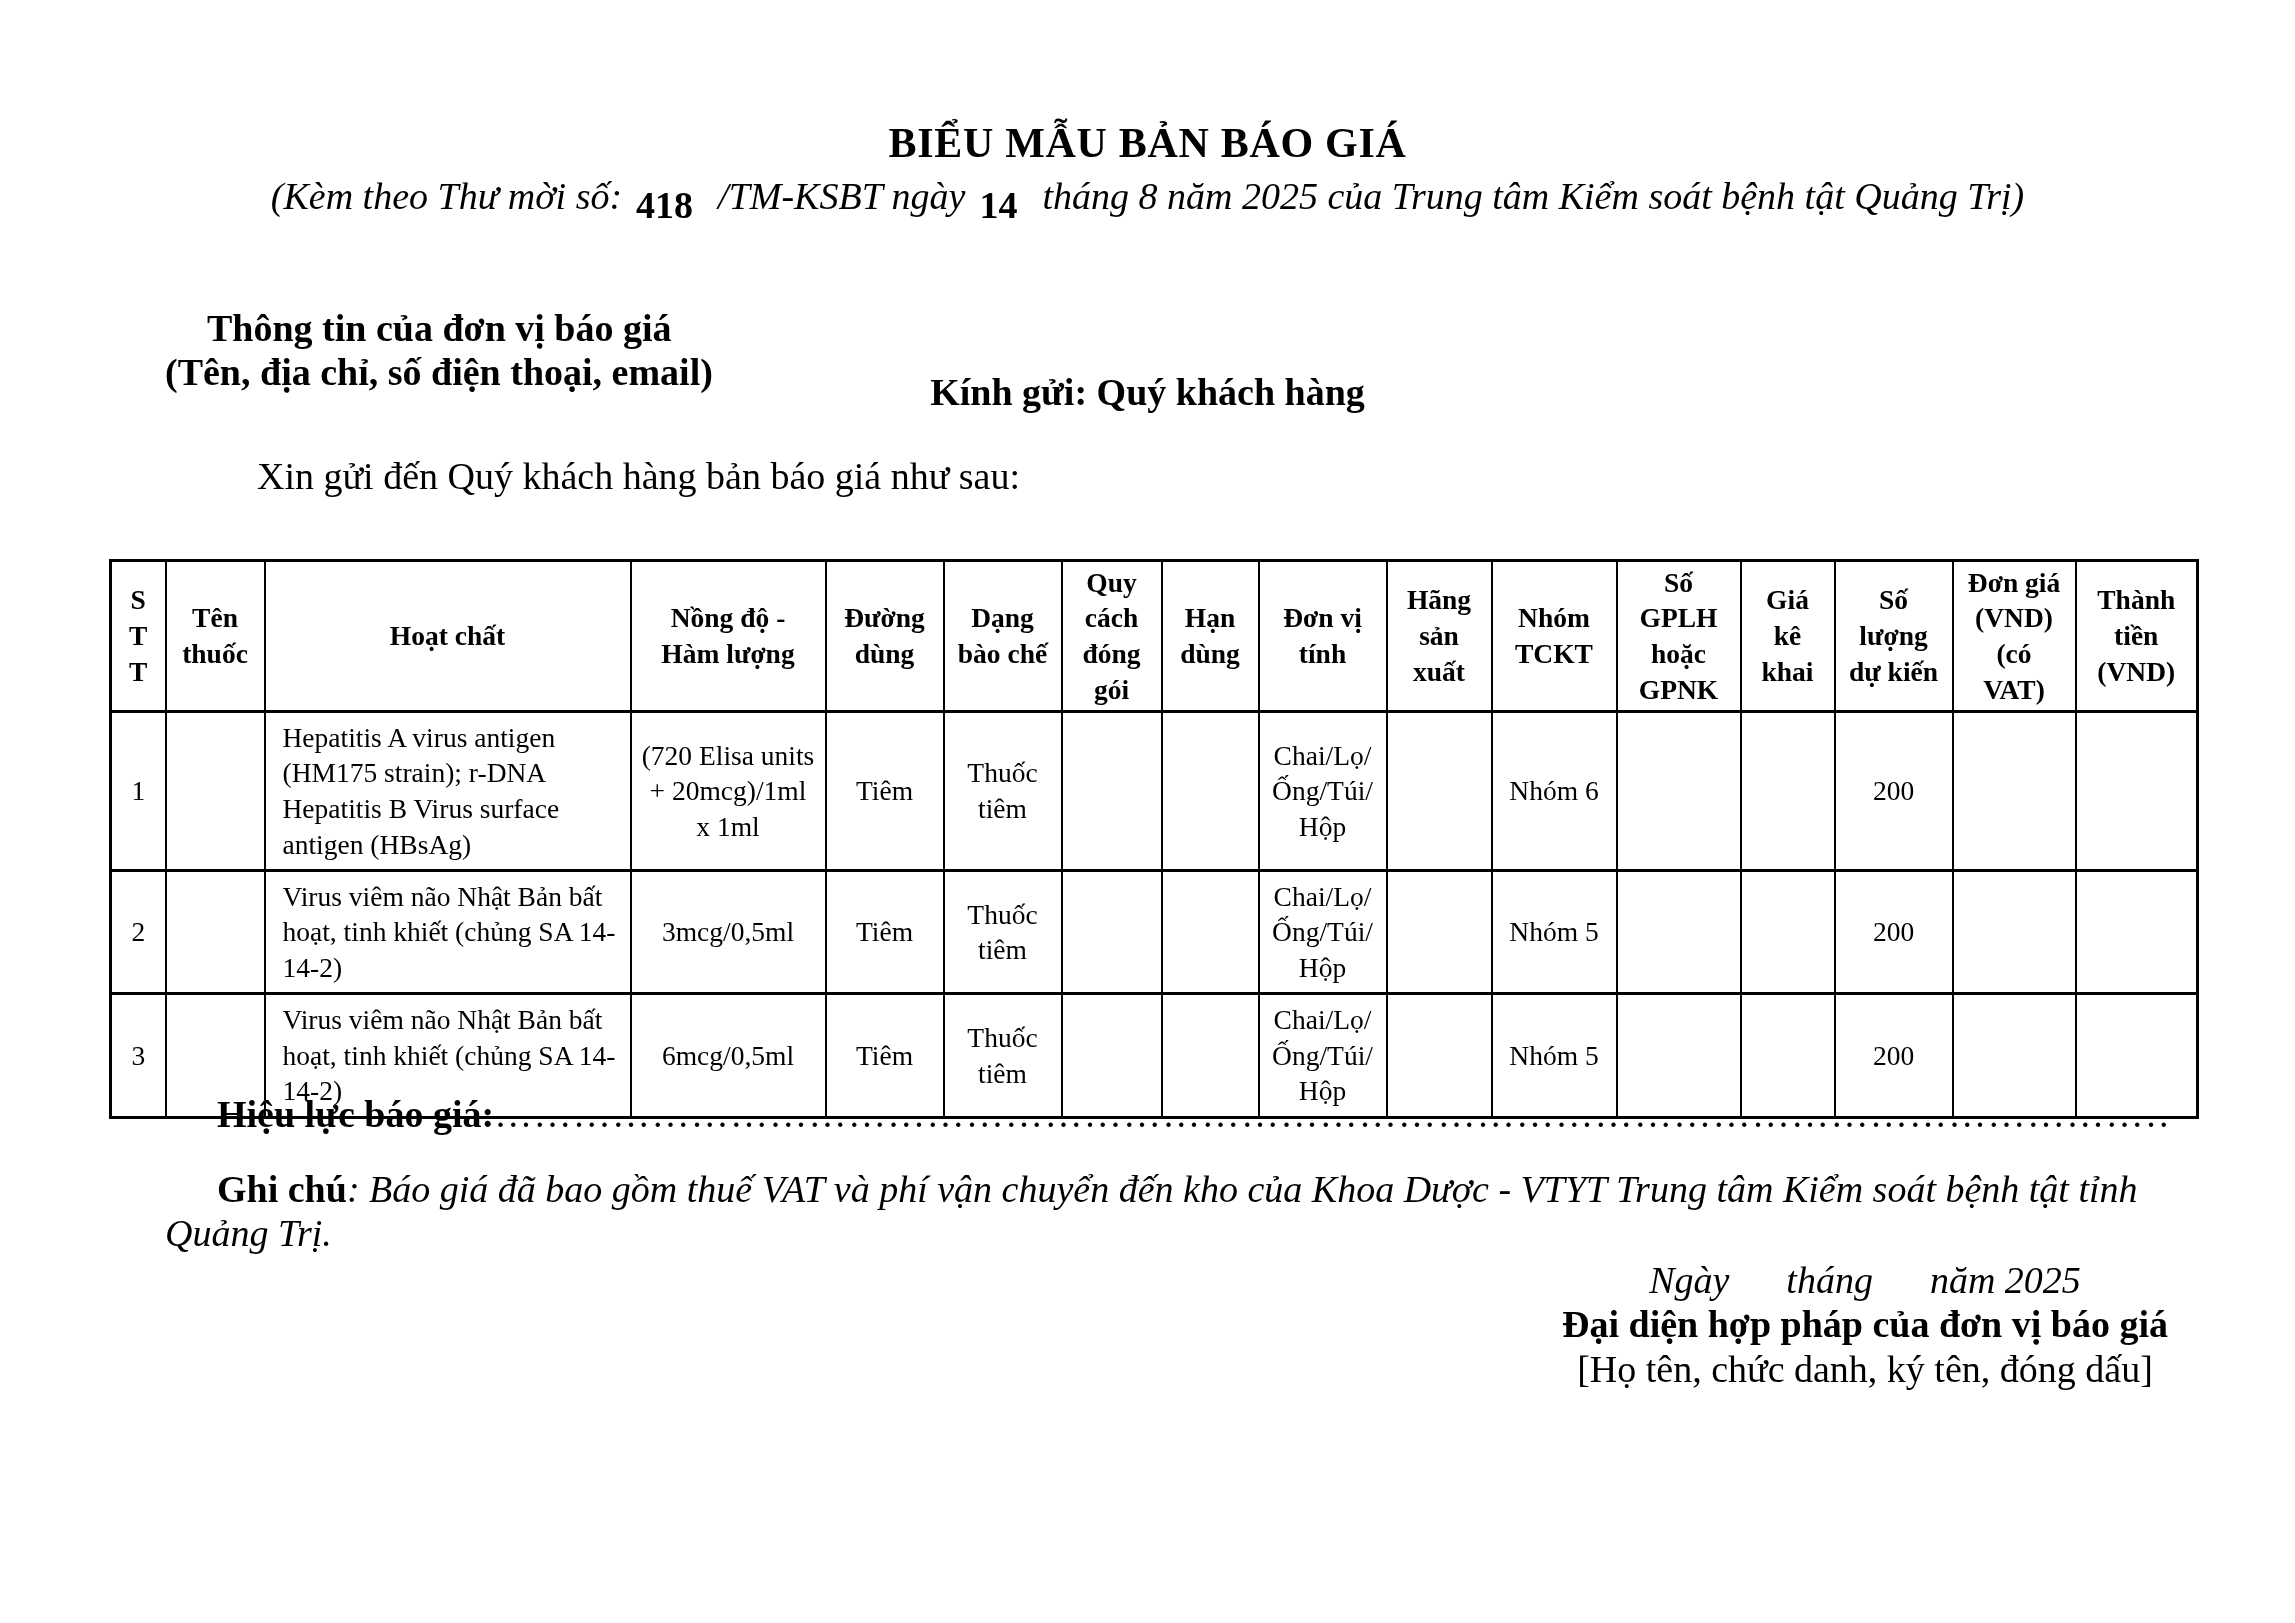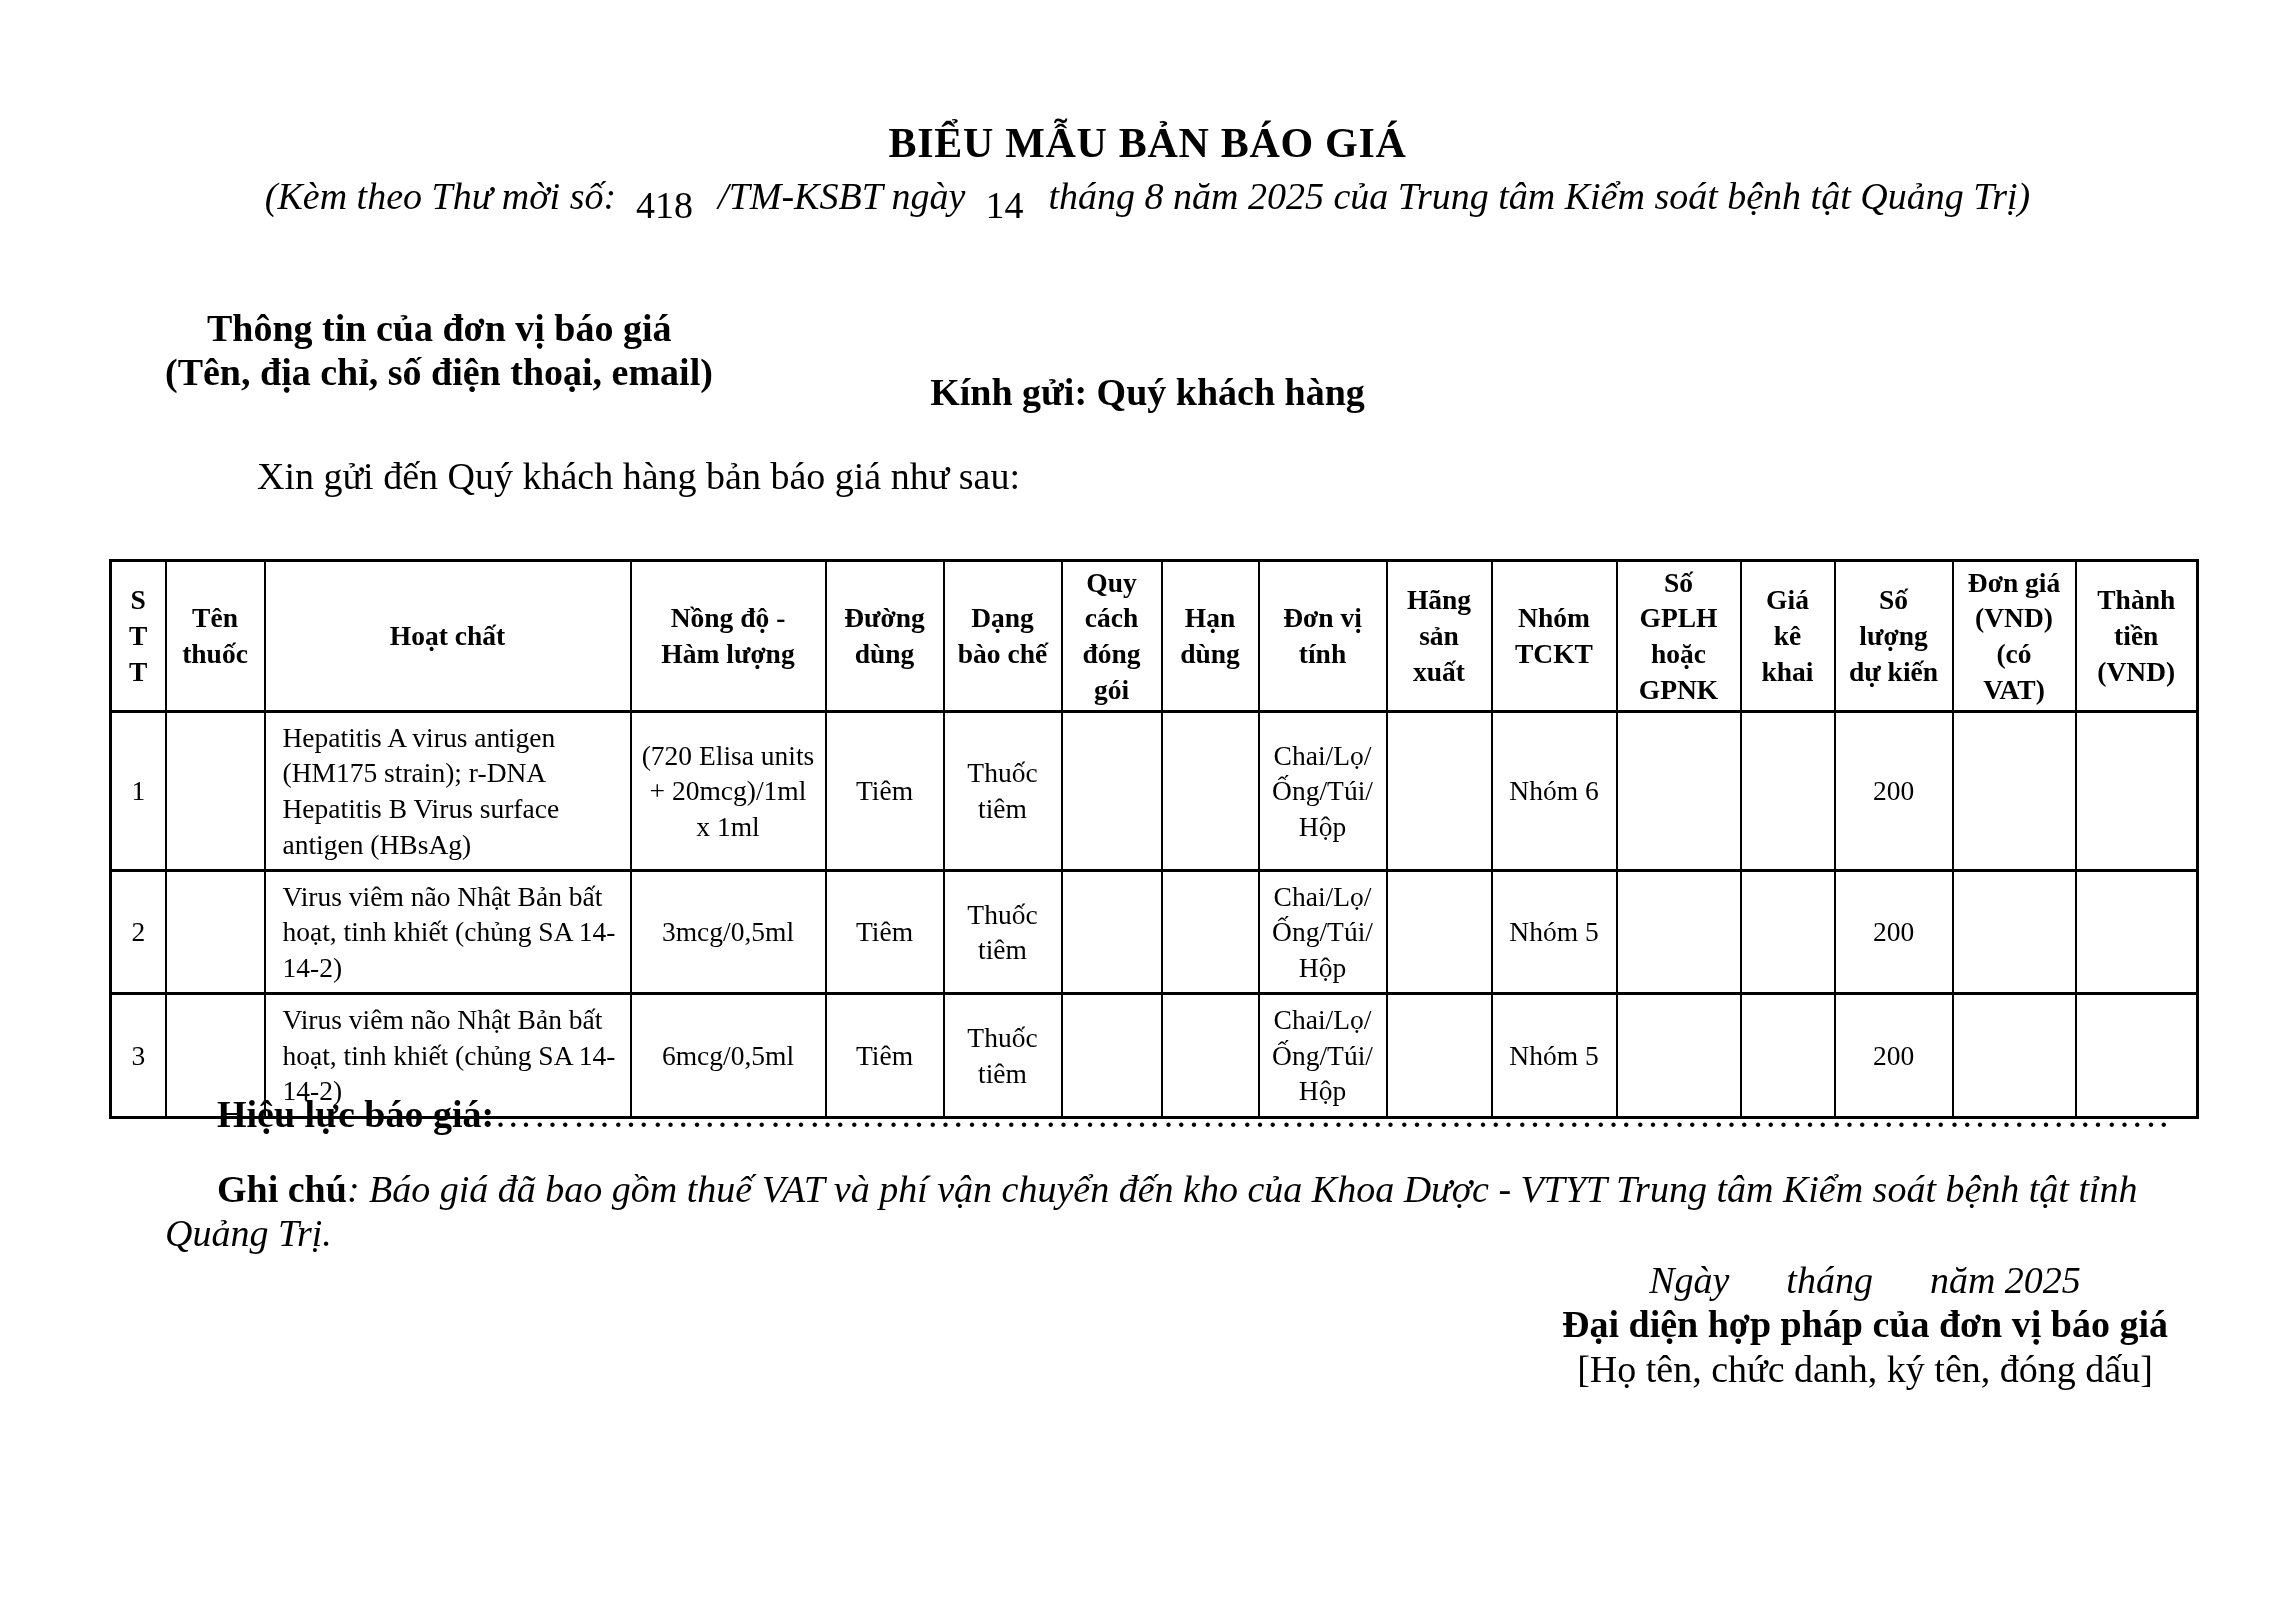--- a/index.html
+++ b/index.html
@@ -28,21 +28,22 @@
     top: 174px; left: 0; width: 100%;
     text-align: center;
     font-size: 38px;
     font-style: italic;
     white-space: nowrap;
   }
   .doc-subtitle .inserted-num {
     font-style: normal;
     position: relative;
     top: 9.2px;
-    margin: 0 25px 0 20px;
+    margin: 0 25px 0 14px;
+    font-weight: bold;
   }
   .doc-subtitle .after-num { margin-left: 0; }
 
   .supplier-info {
     position: absolute;
     left: 165px; top: 275px;
     font-size: 38px;
     font-weight: bold;
     line-height: 1.17;
   }

